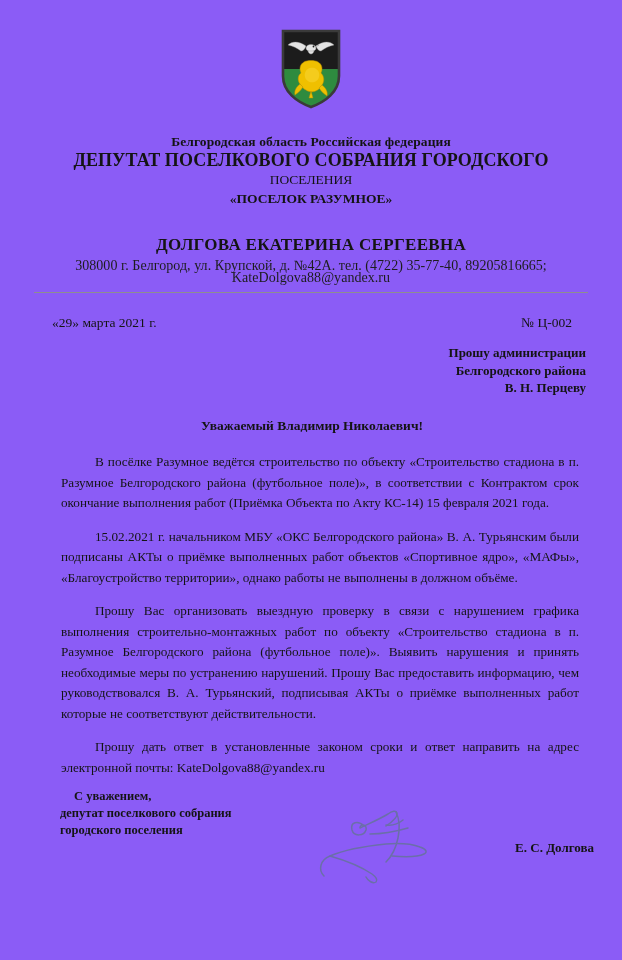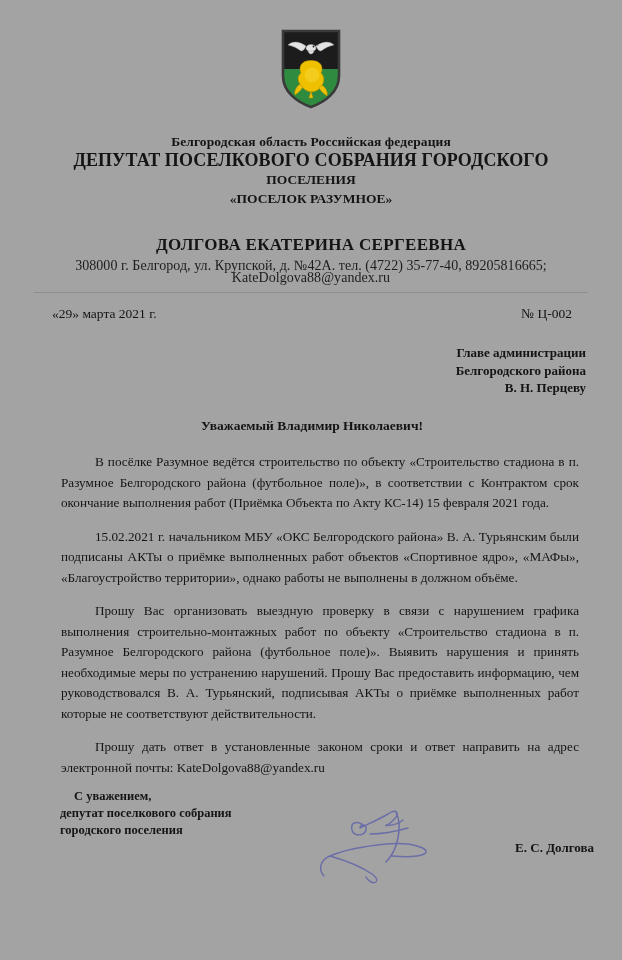--- a/index.html
+++ b/index.html
@@ -10,21 +10,21 @@
   }
   body {
     font-family: "Liberation Serif", "DejaVu Serif", serif;
     color: #141414;
   }
   .page {
     position: relative;
     width: 622px;
     height: 960px;
     margin: 0 auto;
-    background: #a3a3a3;
+    background: #8b5cf6;
     overflow: hidden;
     box-sizing: border-box;
   }
 
   
   .emblem-wrap {
     position: absolute;
     top: 28px;
     left: 0;
     width: 622px;
@@ -51,21 +51,21 @@
     line-height: 19px;
     letter-spacing: 0.1px;
   }
   .lh-line2 {
     font-weight: bold;
     font-size: 18px;
     line-height: 19px;
     letter-spacing: 0.1px;
   }
   .lh-line3 {
-    font-weight: bold;
+    font-weight: normal;
     font-size: 13.5px;
     line-height: 19px;
   }
   .lh-line4 {
     font-weight: bold;
     font-size: 13.5px;
     line-height: 19px;
   }
   .lh-name {
     margin-top: 26px;
@@ -86,21 +86,21 @@
     top: 292px;
     left: 34px;
     width: 554px;
     height: 1px;
     background: #8e8e8e;
   }
 
   
   .meta-row {
     position: absolute;
-    top: 306px;
+    top: 315px;
     left: 52px;
     width: 520px;
     display: flex;
     justify-content: space-between;
     align-items: flex-end;
     font-size: 13.5px;
   }
 
   
   .addressee {
@@ -228,21 +228,21 @@
   </div>
 
   <div class="rule"></div>
 
   <div class="meta-row">
     <span>«29» марта 2021 г.</span>
     <span>№ Ц-002</span>
   </div>
 
   <div class="addressee">
-    <div>Главе администрации</div>
+    <div>Прошу администрации</div>
     <div>Белгородского района</div>
     <div>В. Н. Перцеву</div>
   </div>
 
   <div class="salutation">Уважаемый Владимир Николаевич!</div>
 
   <div class="body-text">
     <p>В посёлке Разумное ведётся строительство по объекту «Строительство стадиона в п. Разумное Белгородского района (футбольное поле)», в соответствии с Контрактом срок окончание выполнения работ (Приёмка Объекта по Акту КС-14) 15 февраля 2021 года.</p>
     <p>15.02.2021 г. начальником МБУ «ОКС Белгородского района» В. А. Турьянским были подписаны АКТы о приёмке выполненных работ объектов «Спортивное ядро», «МАФы», «Благоустройство территории», однако работы не выполнены в должном объёме.</p>
     <p>Прошу Вас организовать выездную проверку в связи с нарушением графика выполнения строительно-монтажных работ по объекту «Строительство стадиона в п. Разумное Белгородского района (футбольное поле)». Выявить нарушения и принять необходимые меры по устранению нарушений. Прошу Вас предоставить информацию, чем руководствовался  В. А. Турьянский, подписывая АКТы о приёмке выполненных работ которые не соответствуют действительности.</p>

